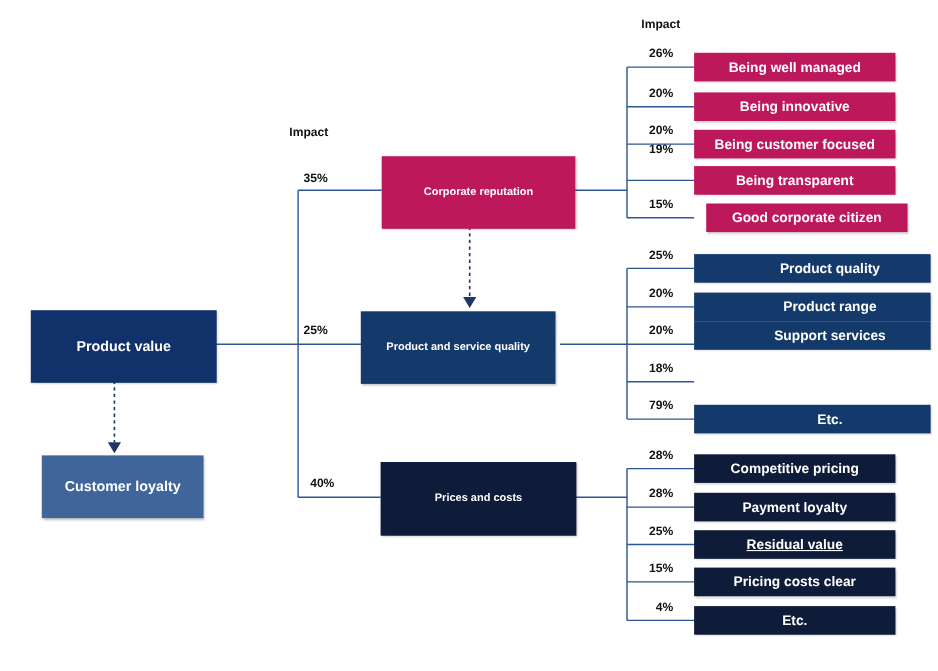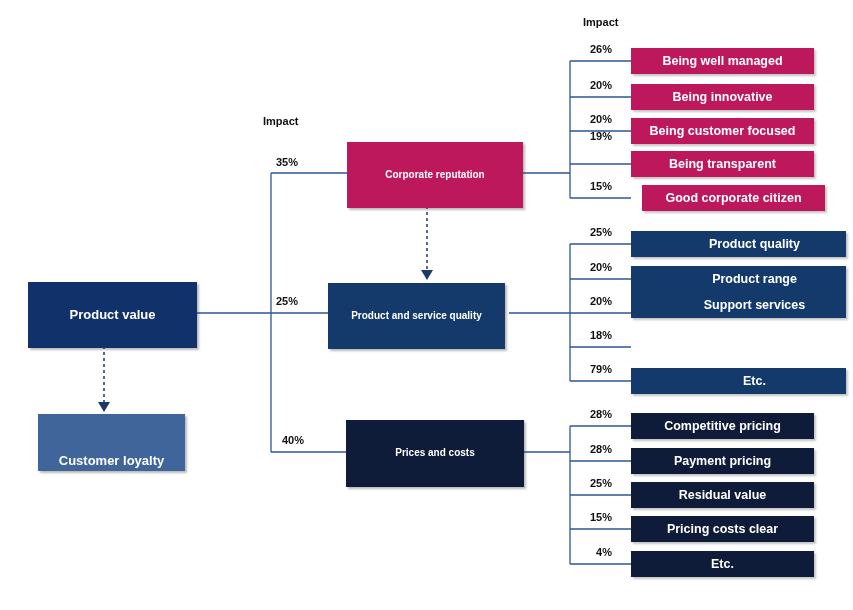--- a/index.html
+++ b/index.html
@@ -18,21 +18,21 @@
   .nodebox{
     position:absolute;
     display:flex;align-items:center;justify-content:center;
     color:#ffffff;font-weight:bold;text-align:center;
     box-shadow:1.5px 1.5px 2px rgba(60,60,60,0.35);
     line-height:1.25;
   }
   .red{background:#be185d;}
   .navy{background:#143A6C;padding-left:32px;}
   .darknavy{background:#0E1C39;}
-  .steel{background:#40659A;align-items:flex-end;}
+  .steel{background:#40659A;}
   .rootnavy{background:#11316B;}
 
   .driverbox{font-size:10px;padding:2px 8px;}
   .itembox{
     position:absolute;left:631px;width:183px;height:26px;
     display:flex;align-items:center;justify-content:center;
     color:#ffffff;font-weight:bold;font-size:12.5px;
     box-shadow:1.5px 1.5px 2px rgba(60,60,60,0.3);
   }
   .pct{
@@ -159,23 +159,23 @@
   <div class="pct pct-right" style="top:407px;">28%</div>
   <div class="pct pct-right" style="top:442px;">28%</div>
   <div class="pct pct-right" style="top:476px;">25%</div>
   <div class="pct pct-right" style="top:510px;">15%</div>
   <div class="pct pct-right" style="top:545px;">4%</div>
 
   <div class="itembox darknavy" style="top:413px;">
       <span>Competitive pricing</span>
     </div>
   <div class="itembox darknavy" style="top:448px;">
-      <span>Payment pricing</span>
+      <span>Payment loyalty</span>
     </div>
-  <div class="itembox darknavy" style="top:482px;">
+  <div class="itembox darknavy" style="top:482px;text-decoration:underline;">
       <span>Residual value</span>
     </div>
   <div class="itembox darknavy" style="top:516px;">
       <span>Pricing costs clear</span>
     </div>
   <div class="itembox darknavy" style="top:551px;">
       <span>Etc.</span>
     </div>
 
 </div>

